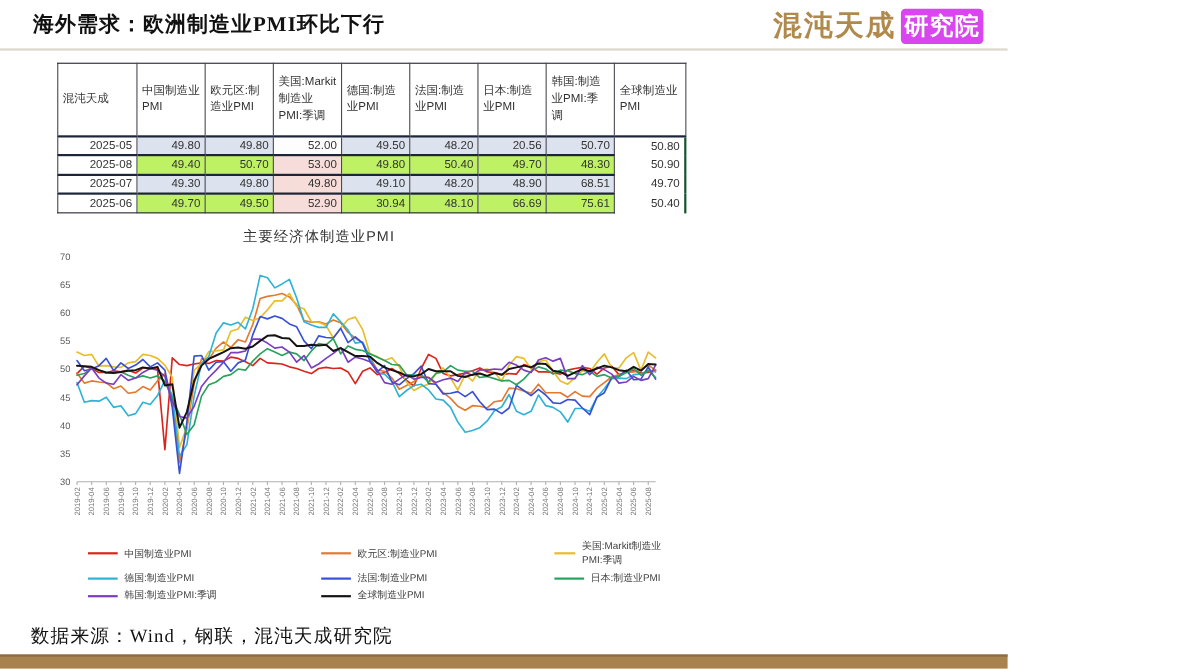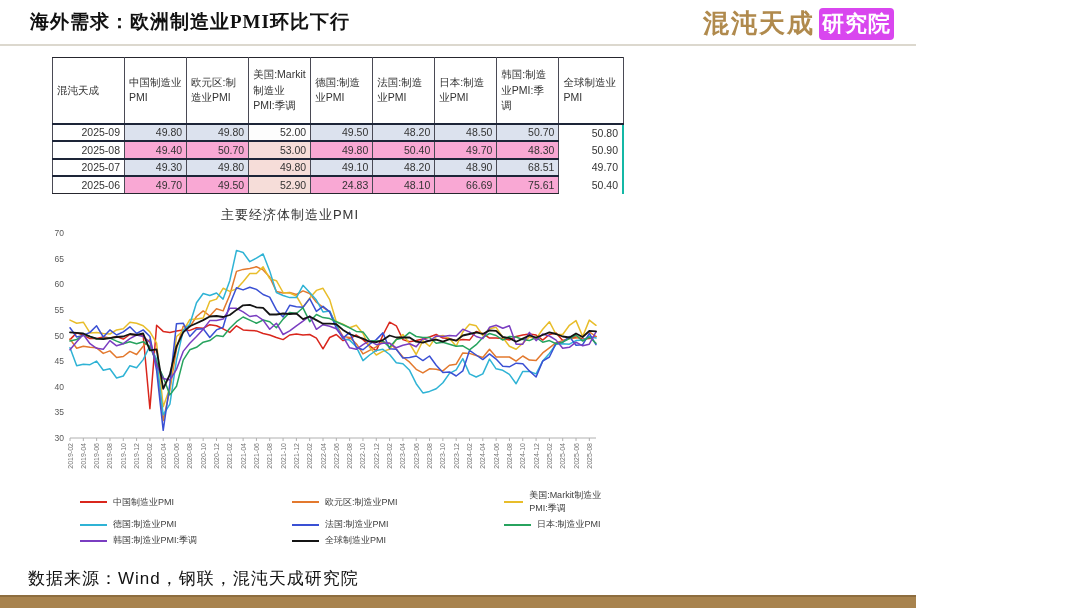--- a/index.html
+++ b/index.html
@@ -22,41 +22,41 @@
   table.pmi-table{border-collapse:collapse;table-layout:fixed;width:572px;
     font-size:10.5px;color:#333;}
   table.pmi-table th,table.pmi-table td{border-left:1px solid #4a4a55;border-right:1px solid #4a4a55;
     padding:1px 4px;box-sizing:border-box;}
   table.pmi-table th{background:#fff;font-weight:400;text-align:left;vertical-align:middle;
     height:66px;line-height:1.45;border-top:1.5px solid #26262e;border-bottom:2px solid #1d2538;}
   table.pmi-table td{height:17.5px;text-align:right;vertical-align:middle;
     border-bottom:2px solid #1d2538;}
   td.date-cell{background:#fff;}
   td.data-cell{background:#dce2ee;}
-  tr.row-alt td.data-cell{background:#f9a8d4;}
+  tr.row-alt td.data-cell{background:#bef264;}
   td.hl{background:#f6ddd9 !important;margin-left:12px;}
   td.us-white{background:#fdfdfd !important;}
   td.last-col{background:#fff !important;border-bottom:0 !important;border-right:0;
     border-left:1px solid #4a4a55;}
-  td.last-col.red-edge{border-right:2px solid #14b8a6;}
+  td.last-col.red-edge{border-right:2px solid #14532d;}
   tr.last-row td{border-bottom:1.5px solid #26262e;}
   tr.last-row td.last-col{border-bottom:0 !important;}
 
   
   .chart-wrap{position:absolute;left:44px;top:206px;width:562px;}
   .chart-title{text-align:center;font-size:13px;color:#333;letter-spacing:1px;
     padding-right:70px;margin-bottom:1px;}
   .legend{display:grid;grid-template-columns:212px 212px auto;margin-left:36px;
     row-gap:3px;font-size:9px;color:#404040;}
   .legend-item{display:flex;align-items:center;gap:6px;}
   .legend-swatch{display:inline-block;width:27px;height:0;border-top:2px solid #000;}
 
   
   .source-text{position:absolute;left:28px;top:567px;
-    font-family:Liberation Sans, sans-serif;font-size:17px;color:#111;letter-spacing:1px;}
+    font-family:Liberation Serif, serif;font-size:17px;color:#111;letter-spacing:1px;}
   .bottom-bar{position:absolute;left:0;bottom:0;width:1080px;height:11px;
     background:#a8834e;border-top:2px solid #8d6d3f;}
 </style>
 </head>
 <body>
 
 <div class="slide">
   <div class="page-title">海外需求：欧洲制造业PMI环比下行</div>
 
   <div class="logo">
@@ -87,27 +87,27 @@
             <th>美国:Markit制造业PMI:季调</th>
             <th>德国:制造业PMI</th>
             <th>法国:制造业PMI</th>
             <th>日本:制造业PMI</th>
             <th>韩国:制造业PMI:季调</th>
             <th>全球制造业PMI</th>
           </tr>
         </thead>
       <tbody>
           <tr>
-            <td class="date-cell">2025-09</td>
+            <td class="date-cell">2025-05</td>
             <td class="data-cell">49.80</td>
             <td class="data-cell">49.80</td>
             <td class="data-cell us-white">52.00</td>
             <td class="data-cell">49.50</td>
             <td class="data-cell">48.20</td>
-            <td class="data-cell">48.50</td>
+            <td class="data-cell">20.56</td>
             <td class="data-cell">50.70</td>
             <td class="last-col red-edge">50.80</td>
           </tr>
           <tr class="row-alt">
             <td class="date-cell">2025-08</td>
             <td class="data-cell">49.40</td>
             <td class="data-cell">50.70</td>
             <td class="data-cell hl">53.00</td>
             <td class="data-cell">49.80</td>
             <td class="data-cell">50.40</td>
@@ -124,21 +124,21 @@
             <td class="data-cell">48.20</td>
             <td class="data-cell">48.90</td>
             <td class="data-cell">68.51</td>
             <td class="last-col red-edge">49.70</td>
           </tr>
           <tr class="row-alt last-row">
             <td class="date-cell">2025-06</td>
             <td class="data-cell">49.70</td>
             <td class="data-cell">49.50</td>
             <td class="data-cell hl">52.90</td>
-            <td class="data-cell">24.83</td>
+            <td class="data-cell">30.94</td>
             <td class="data-cell">48.10</td>
             <td class="data-cell">66.69</td>
             <td class="data-cell">75.61</td>
             <td class="last-col red-edge">50.40</td>
           </tr>
         </tbody>
     </table>
   </div>
 
   <div class="chart-wrap">

